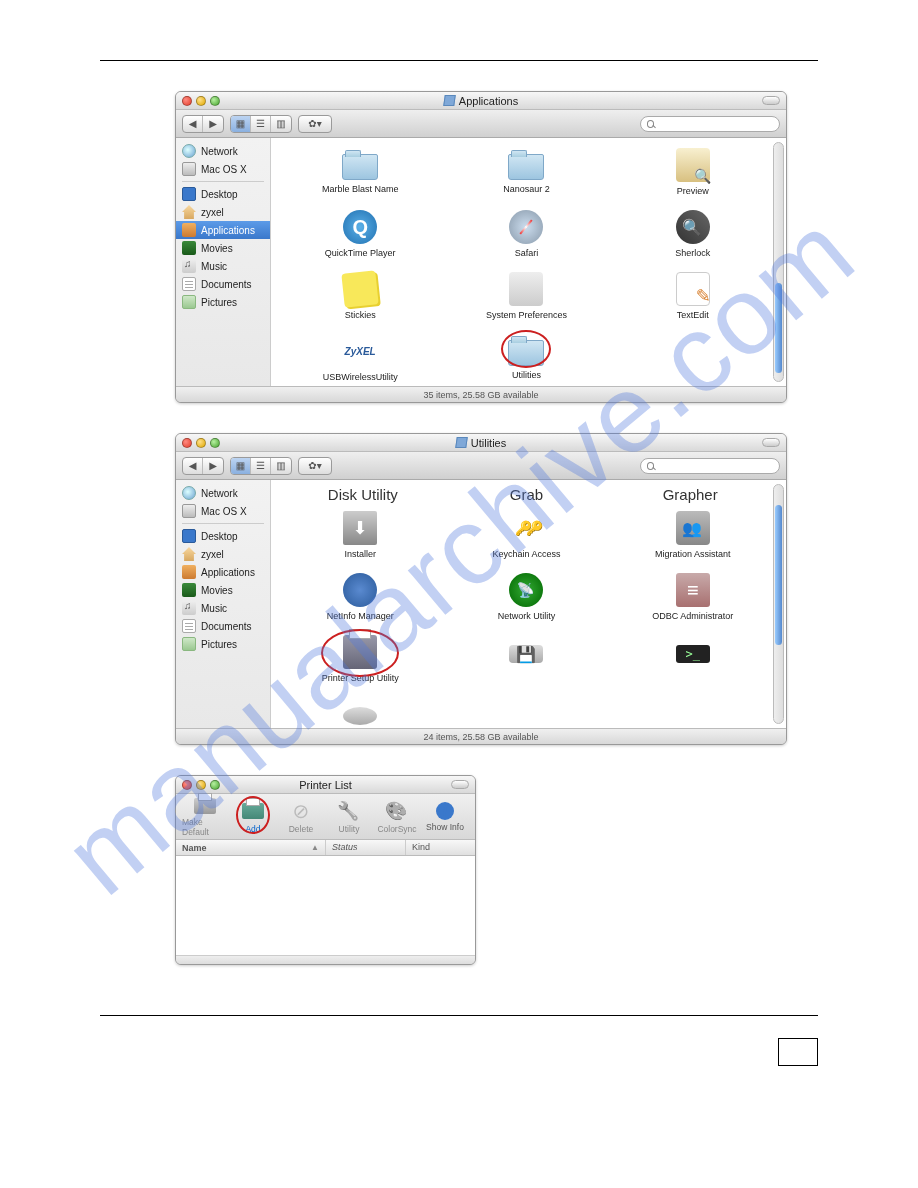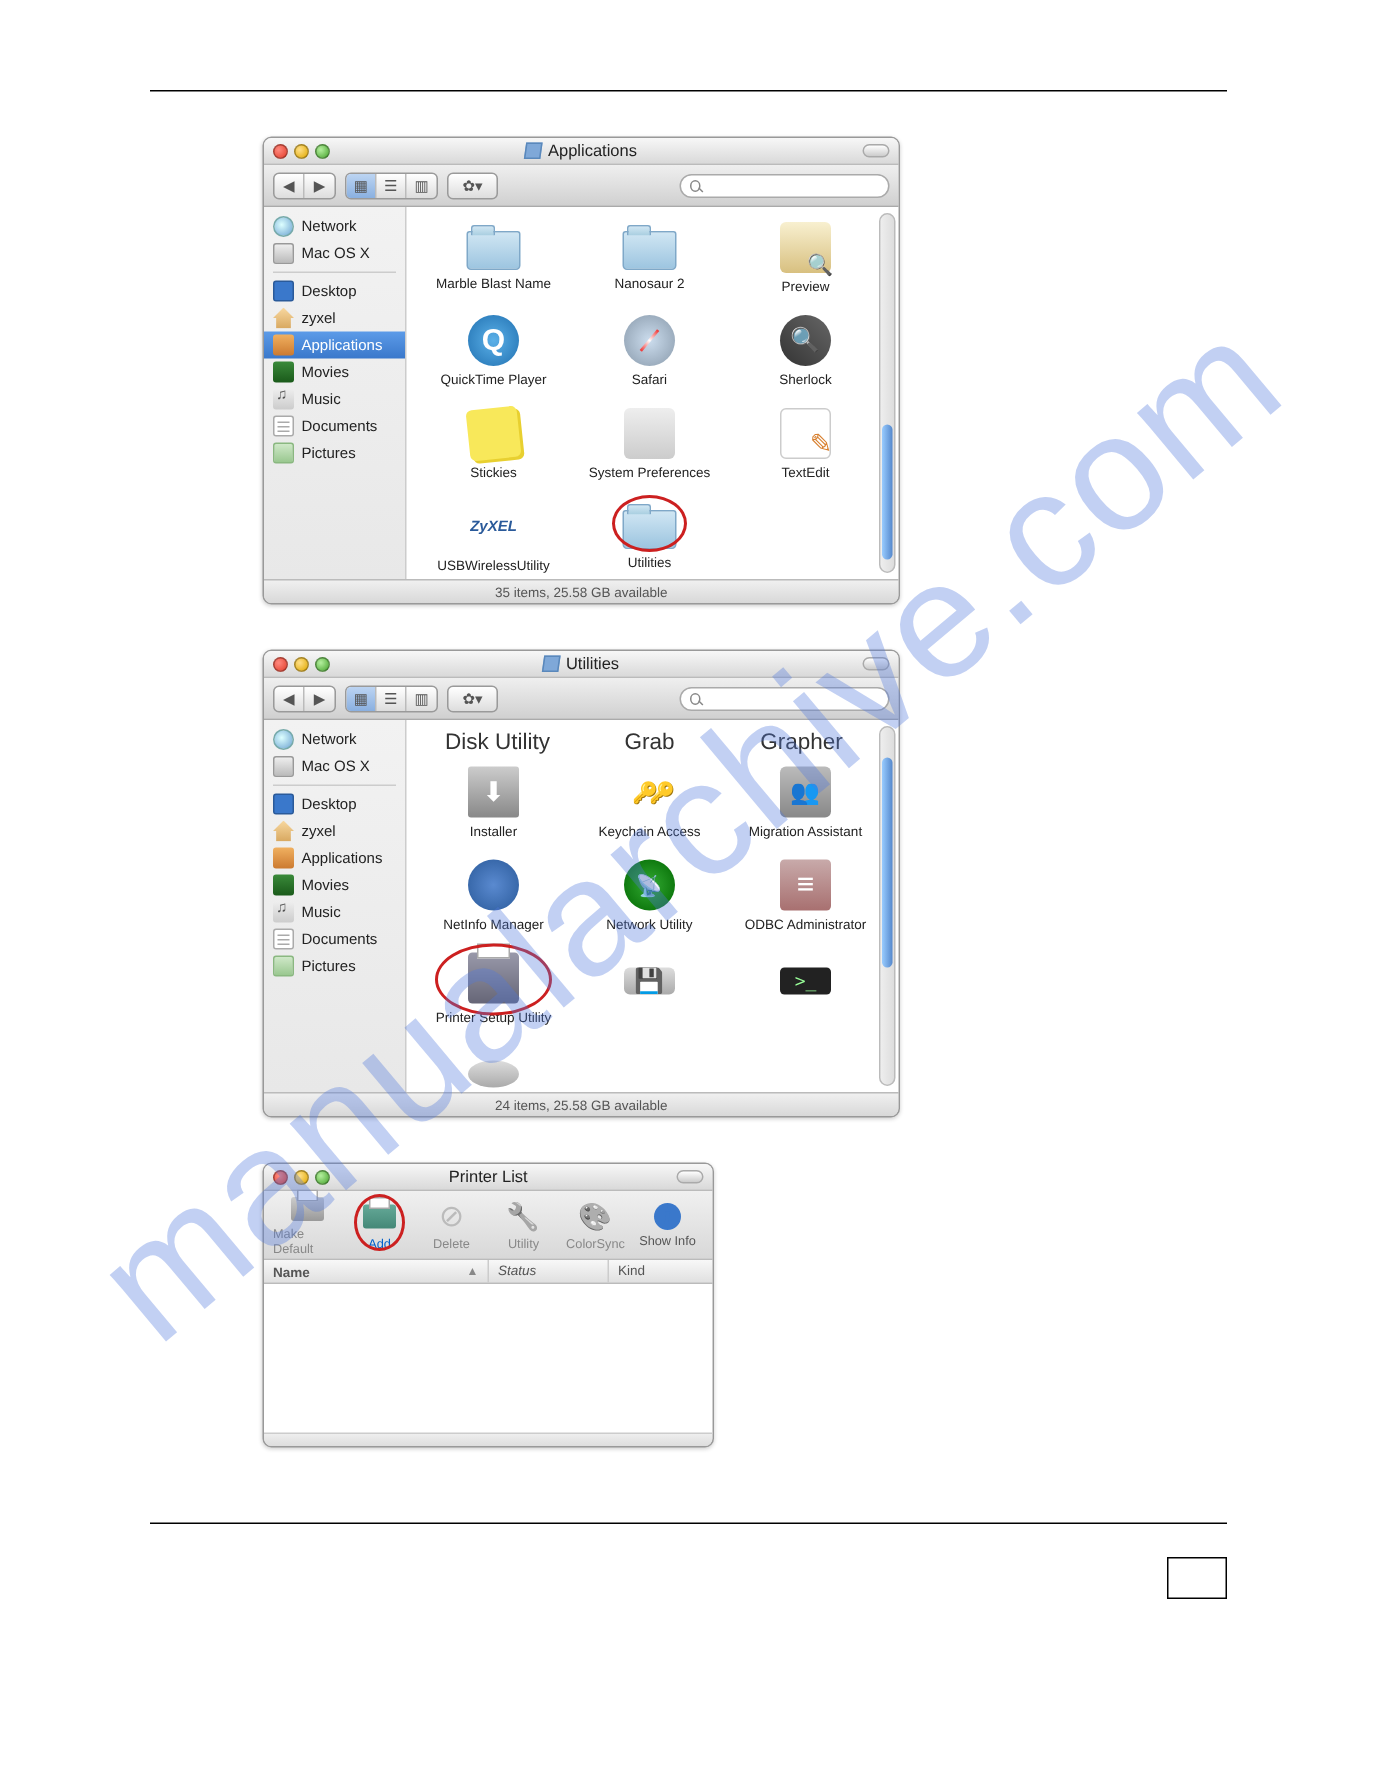--- a/index.html
+++ b/index.html
@@ -36,21 +36,21 @@
     color: rgba(80, 120, 220, 0.35);
     letter-spacing: 2px;
     font-family: Arial, sans-serif;
     pointer-events: none;
     z-index: 20;
     white-space: nowrap;
   }
 
   
   .finder {
-    width: 425px;
+    width: 612px;
     margin: 0 0 30px 175px;
     border: 1px solid #999;
     border-radius: 6px;
     overflow: hidden;
     box-shadow: 0 1px 3px rgba(0,0,0,0.2);
     background: #e8e8e8;
     font-size: 10px;
     color: #333;
   }
   .finder.small {

